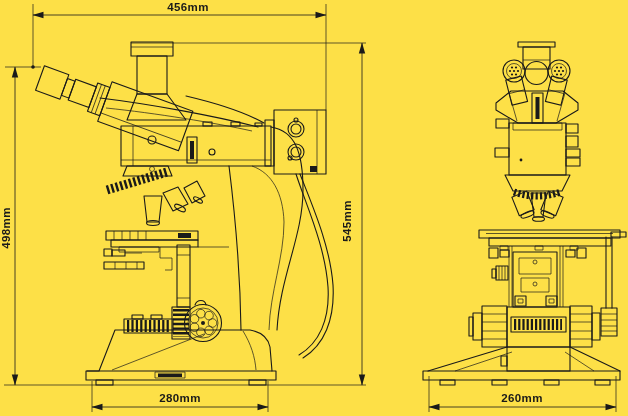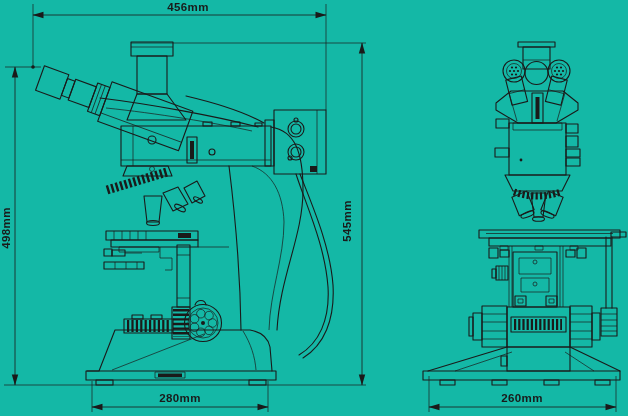--- a/index.html
+++ b/index.html
@@ -1,16 +1,16 @@
 <!DOCTYPE html>
 <html><head>
 <meta charset="utf-8">
 <style>
   html,body{margin:0;padding:0;background:#ffffff;}
-  .canvas{position:relative;width:628px;height:416px;background:#14b8a6;overflow:hidden;}
+  .canvas{position:relative;width:628px;height:416px;background:#fde047;overflow:hidden;}
   svg{display:block;}
   .ln{fill:none;stroke:#1a1a1a;stroke-width:1.1;stroke-linejoin:round;stroke-linecap:round;}
   .tn{fill:none;stroke:#1a1a1a;stroke-width:0.7;stroke-linejoin:round;}
   .fl{fill:#1a1a1a;stroke:none;}
   .kn{fill:none;stroke:#1a1a1a;}
   .dim-l{fill:none;stroke:#1a1a1a;stroke-width:0.8;}
   .ext-l{fill:none;stroke:#1a1a1a;stroke-width:0.7;}
   text.dim-t{font-family:"Liberation Sans","DejaVu Sans",sans-serif;font-size:11.5px;font-weight:700;letter-spacing:.4px;fill:#1a1a1a;}
 </style>
 </head>

